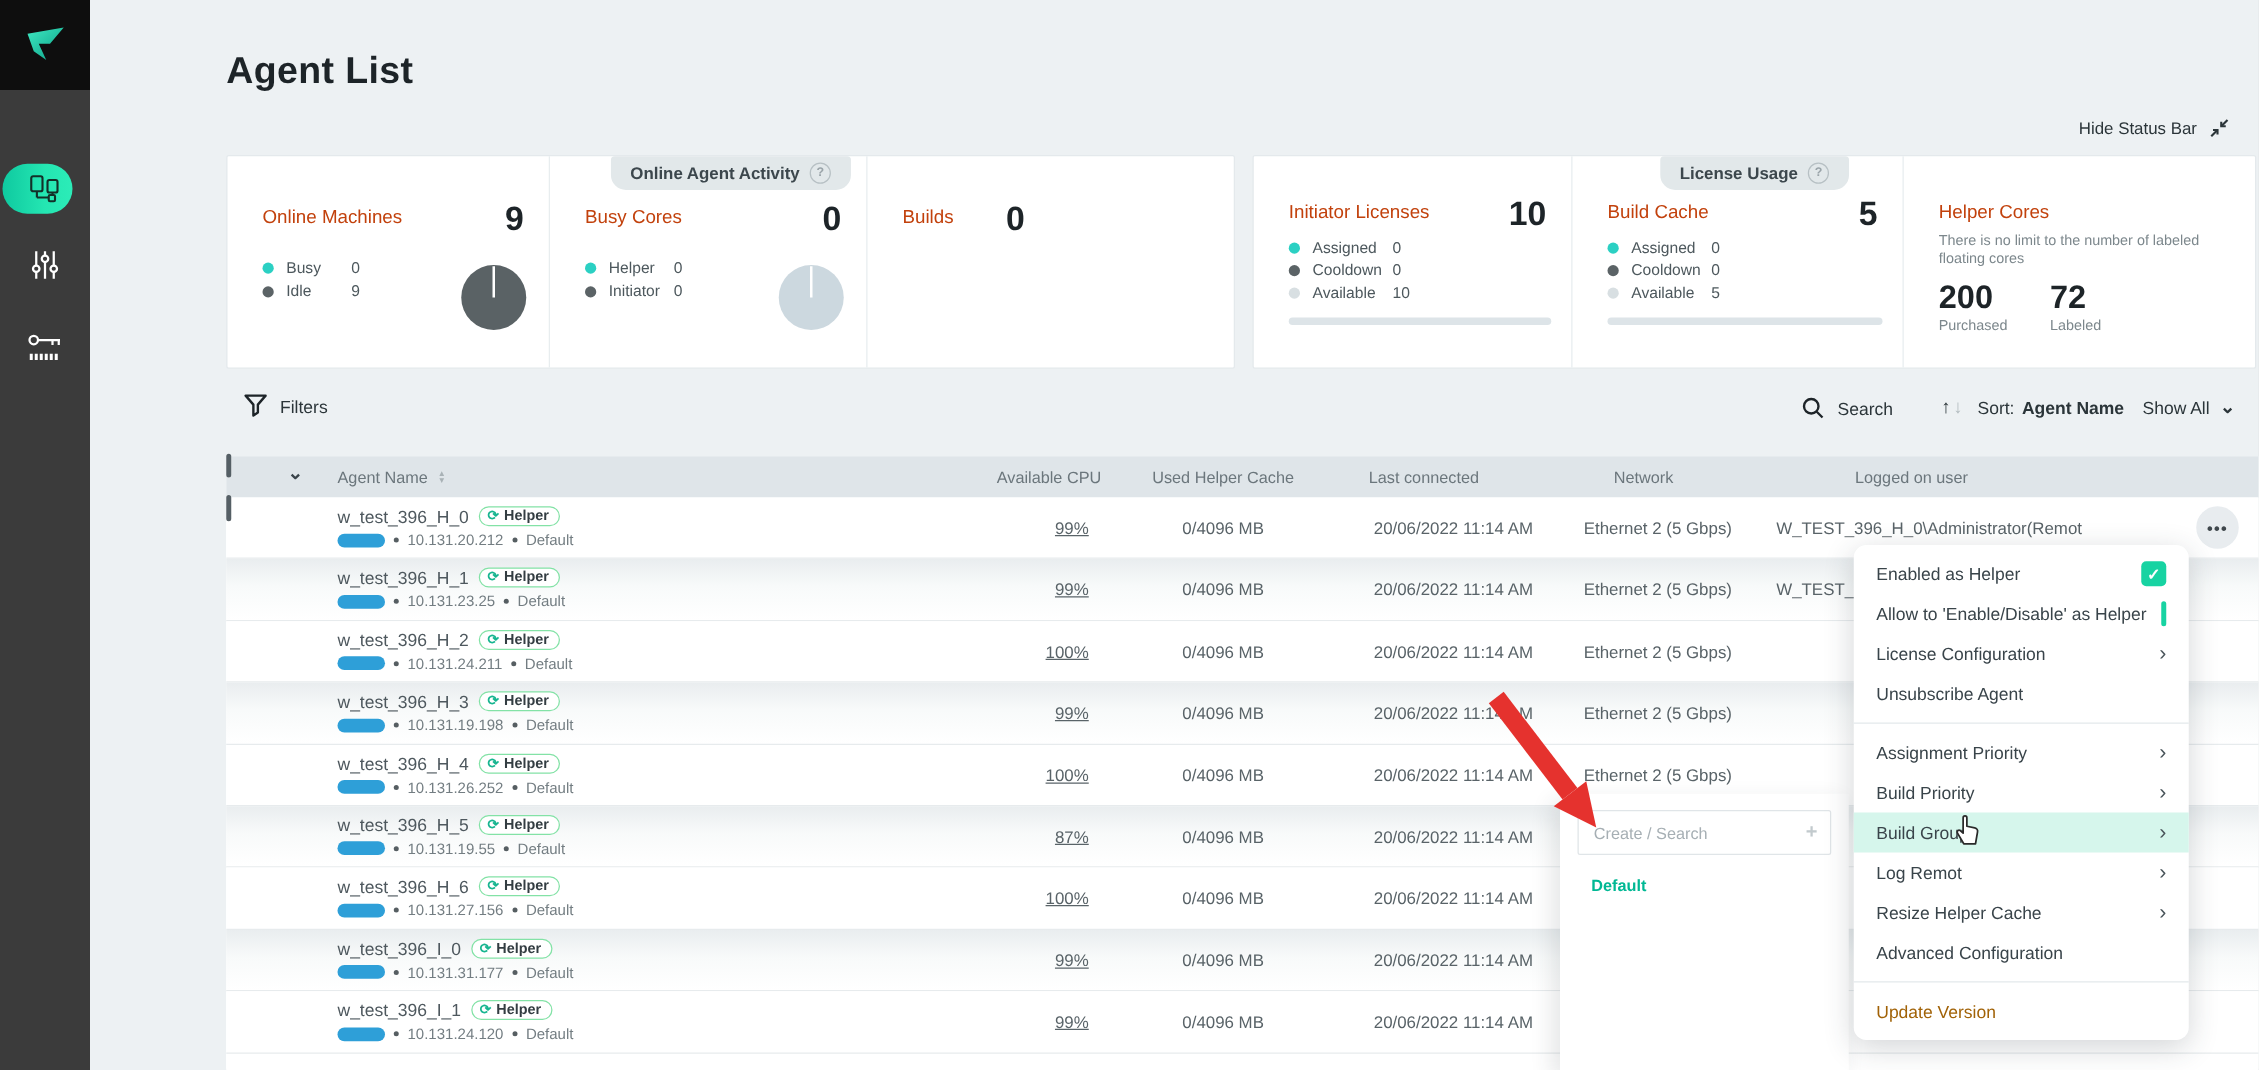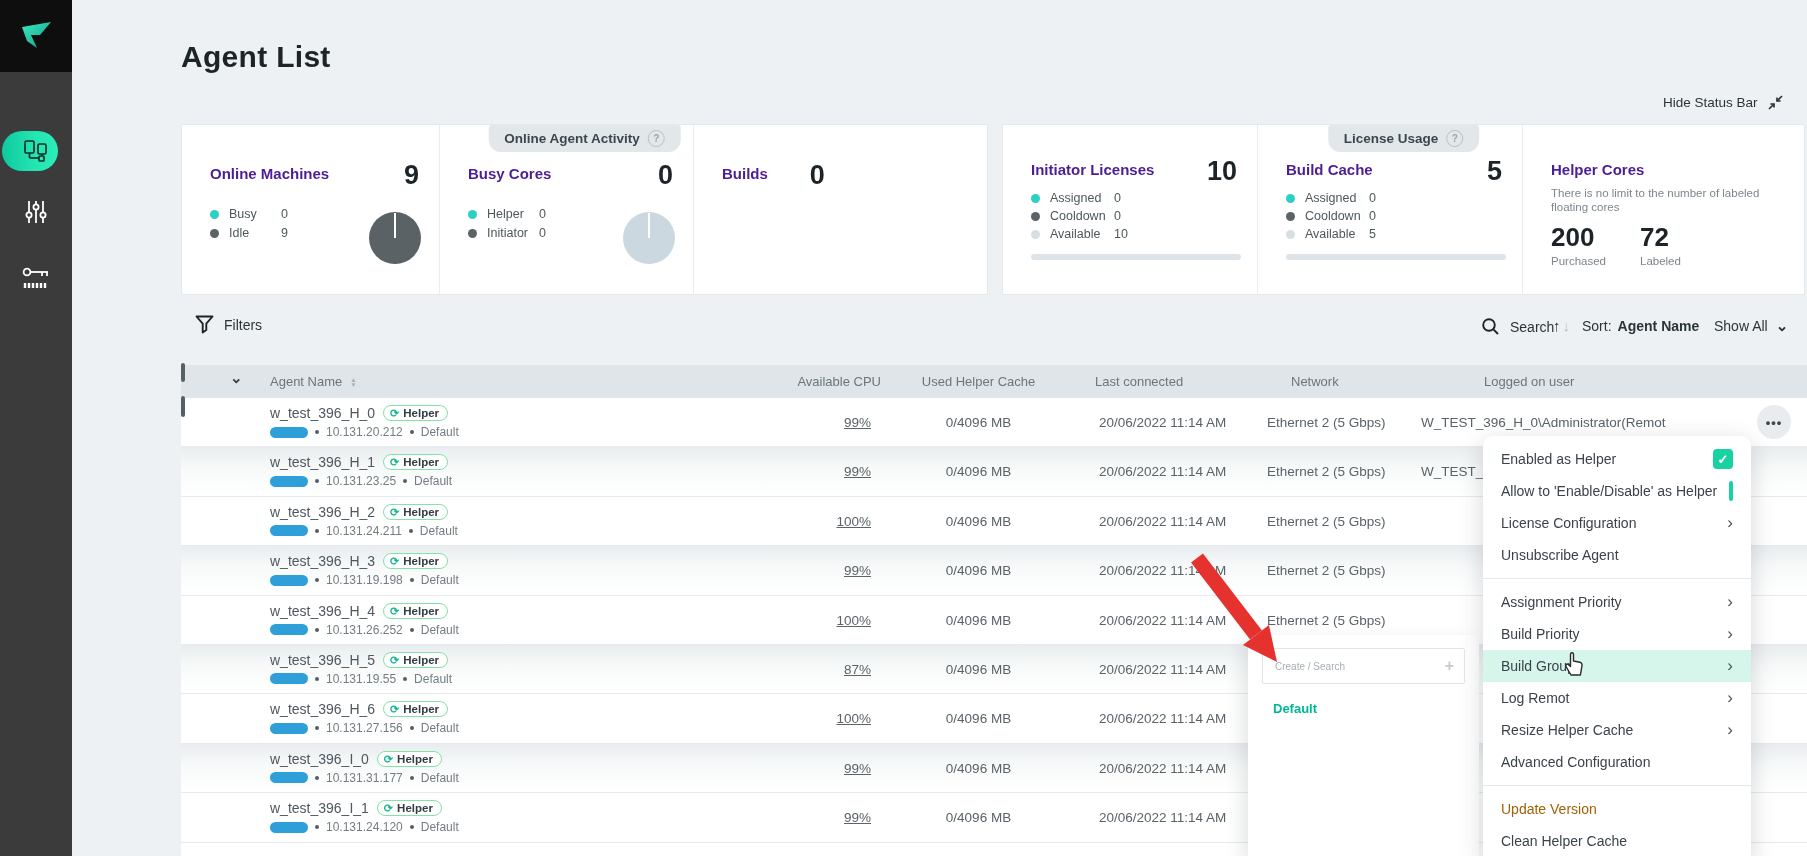--- a/index.html
+++ b/index.html
@@ -29,21 +29,21 @@
   .panel-online{left:181px;width:807px;}
   .panel-license{left:1002px;width:803px;}
   .panel-tab{position:absolute;left:50%;transform:translateX(-50%);top:0;height:27px;background:#e2e8ea;
      border-radius:3px 3px 12px 12px;display:flex;align-items:center;gap:8px;padding:0 16px;
      font-size:13.5px;font-weight:bold;color:#3c474d;white-space:nowrap;}
   .help{width:15px;height:15px;border:1.2px solid #b7c0c4;border-radius:50%;font-size:10px;font-weight:bold;
         color:#9aa4a9;display:flex;align-items:center;justify-content:center;cursor:pointer;}
   .psec{position:relative;box-sizing:border-box;padding:40px 16px 0 28px;}
   .psec + .psec{border-left:1px solid #e8edef;}
   .psec-head{display:flex;align-items:flex-start;}
-  .psec-title{font-size:15px;font-weight:bold;color:#4c1d95;}
+  .psec-title{font-size:15px;font-weight:normal;color:#c2410c;}
   .psec-value{font-size:27px;font-weight:bold;color:#1d2428;line-height:20px;}
   .psec-value.pull{margin-left:auto;padding-right:4px;}
   .legend{margin-top:22px;display:flex;flex-direction:column;gap:5px;}
   .lg-row{display:flex;align-items:center;font-size:12.5px;color:#4d585d;}
   .dot{width:9px;height:9px;border-radius:50%;margin-right:10px;flex:0 0 auto;}
   .dot-teal{background:#2bd0c3;} .dot-dark{background:#5b6366;} .dot-light{background:#d8dfe2;}
   .lg-label{width:52px;}
   .lic .lg-label{width:64px;}
   .lic .legend{margin-top:10px;gap:4px;}
   .pie{position:absolute;width:52px;height:52px;border-radius:50%;top:87px;right:18px;}
@@ -51,21 +51,21 @@
   .pie-dark{background:#5a6265;} .pie-light{background:#ccd8df;}
   .lic-bar{height:6px;border-radius:3px;background:#dde4e8;margin-top:13px;}
   .hc-note{margin-top:7px;font-size:11.5px;color:#7c878c;line-height:14px;width:230px;}
   .hc-stats{display:flex;gap:34px;margin-top:8px;}
   .hc-num{font-size:26px;font-weight:bold;color:#1d2428;}
   .hc-lab{font-size:11.5px;color:#7c878c;margin-top:2px;}
 
   
   .tool{position:absolute;display:flex;align-items:center;gap:10px;font-size:14px;color:#2b3539;cursor:pointer;}
   .t-filters{left:195px;top:315px;}
-  .t-search{left:1481px;top:317px;}
+  .t-search{left:1441px;top:317px;}
   .t-sort{left:1553px;top:317px;gap:6px;}
   .t-sort .arr-up{font-size:15px;color:#2b3539;} .t-sort .arr-dn{font-size:15px;color:#b4bcc0;margin-left:-4px;}
   .t-show{left:1714px;top:318px;gap:8px;font-weight:normal;}
   .chev-dn{font-size:15px;font-weight:bold;color:#2b3539;line-height:10px;}
 
   
   .table{position:absolute;left:181px;top:365px;width:1626px;height:491px;background:#fff;}
   .thead{position:relative;height:33px;background:#dfe5e9;font-size:13px;color:#6b767c;}
   .th{position:absolute;top:9px;white-space:nowrap;}
   .trow{position:relative;height:48.4px;border-bottom:1px solid #e7ebed;background:#fff;}
@@ -108,21 +108,21 @@
   .cb{width:20px;height:20px;border-radius:4px;box-sizing:border-box;}
   .cb.on{background:#17d3a2;color:#fff;font-size:13px;font-weight:bold;display:flex;align-items:center;justify-content:center;}
   .cb.off{border:2px solid #17d3a2;background:#fff;}
   .sub{font-size:17px;color:#49545a;transform:scaleY(1.25);line-height:14px;}
 
   
   .popup{position:absolute;left:1248px;top:635px;width:231px;height:221px;box-sizing:border-box;background:#fff;
          border-radius:6px 0 0 0;box-shadow:-6px 6px 18px rgba(40,50,60,.12);z-index:40;padding:13px 14px;}
   .pop-input{display:flex;align-items:center;height:36px;border:1px solid #e0e5e8;border-radius:2px;
              box-sizing:border-box;padding:0 10px;background:#fff;}
-  .pop-input input{border:0;outline:0;width:150px;font-size:10px;color:#4d585d;font-family:"Liberation Sans",sans-serif;background:transparent;}
+  .pop-input input{border:0;outline:0;width:150px;font-size:13px;color:#4d585d;font-family:"Liberation Sans",sans-serif;background:transparent;}
   .pop-input input::placeholder{color:#a6afb4;}
   .plus{margin-left:auto;font-size:16px;color:#c2cacd;font-weight:bold;cursor:pointer;}
   .pop-option{margin:17px 0 0 11px;font-size:13px;font-weight:bold;color:#00b894;cursor:pointer;}
 
   .overlay{position:absolute;left:0;top:0;z-index:60;pointer-events:none;}
   .cursor-svg{position:absolute;left:1560px;top:646px;z-index:70;pointer-events:none;}
   .iconsvg{display:block;}
 </style>
 </head>
 <body>
@@ -627,24 +627,20 @@
       </div>
       <div class="menu-item">
         <span>Advanced Configuration</span>
         <span class="ctrl"></span>
       </div>
       <div class="menu-divider"></div>
       <div class="menu-item disabled">
         <span>Update Version</span>
         <span class="ctrl"></span>
       </div>
-      <div class="menu-item">
-        <span>Clean Helper Cache</span>
-        <span class="ctrl"></span>
-      </div>
     </div>
 
   <div class="popup">
     <div class="pop-input">
       <input type="text" placeholder="Create / Search" style="">
       <span class="plus">+</span>
     </div>
     <div class="pop-option">Default</div>
   </div>
 

